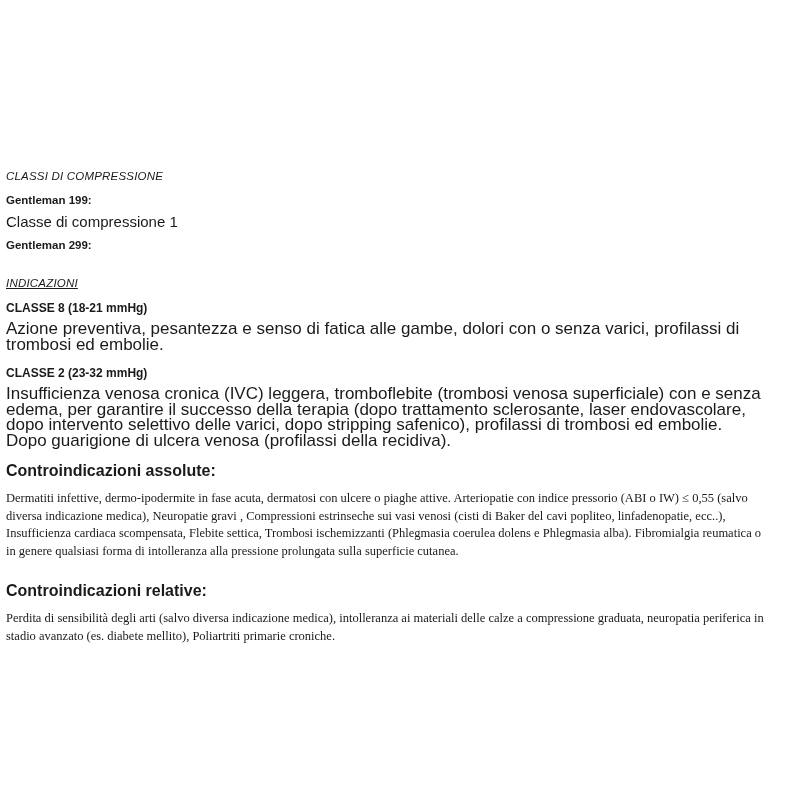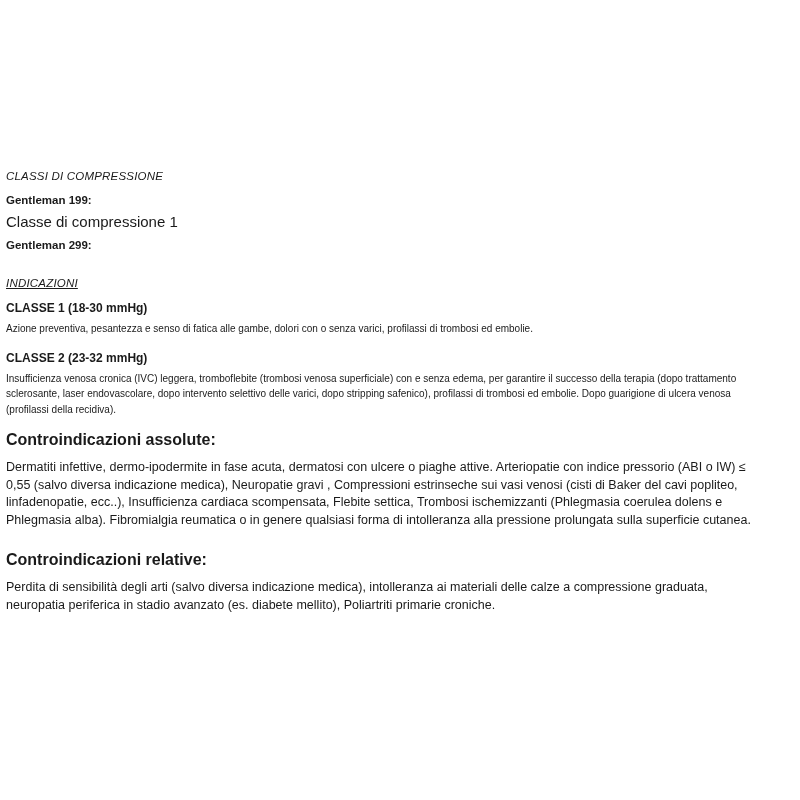--- a/index.html
+++ b/index.html
@@ -38,40 +38,41 @@
   .bold-line {
     font-weight: bold;
     font-size: 11.5px;
     margin: 0 0 7px 0;
   }
   .plain-line {
     font-size: 15px;
     margin: 0 0 9px 0;
   }
   .para {
-    font-size: 10px;
+    font-size: 17px;
     line-height: 15.5px;
     margin: 0 0 14px 0;
     max-width: 760px;
   }
   .head-bold {
     font-weight: bold;
     font-size: 12px;
     margin: 0 0 6px 0;
   }
   .contra-head {
     font-weight: bold;
     font-size: 16px;
     margin: 0 0 10px 0;
   }
   .contra-para {
     font-size: 12.5px;
     line-height: 17.5px;
     margin: 0 0 22px 0;
     max-width: 766px;
+    font-family: Liberation Serif, serif;
   }
   .contra-para.last {
     margin-bottom: 0;
   }
   .ind-block {
     margin-bottom: 14px;
   }
   .ind-block:last-child {
     margin-bottom: 0;
   }
@@ -85,21 +86,21 @@
     <div class="sec-title">CLASSI DI COMPRESSIONE</div>
     <div class="bold-line">Gentleman 199:</div>
     <div class="plain-line">Classe di compressione 1</div>
     <div class="bold-line">Gentleman 299:</div>
   </div>
 
   <div class="section">
     <div class="sec-title spaced">INDICAZIONI</div>
 
     <div class="ind-block">
-      <div class="head-bold">CLASSE 1 (18-30 mmHg)</div>
+      <div class="head-bold">CLASSE 8 (18-21 mmHg)</div>
       <div class="para">Azione preventiva, pesantezza e senso di fatica alle gambe, dolori con o senza varici, profilassi di trombosi ed embolie.</div>
     </div>
 
     <div class="ind-block">
       <div class="head-bold">CLASSE 2 (23-32 mmHg)</div>
       <div class="para">Insufficienza venosa cronica (IVC) leggera, tromboflebite (trombosi venosa superficiale) con e senza edema, per garantire il successo della terapia (dopo trattamento sclerosante, laser endovascolare, dopo intervento selettivo delle varici, dopo stripping safenico), profilassi di trombosi ed embolie. Dopo guarigione di ulcera venosa (profilassi della recidiva).</div>
     </div>
   </div>
 
   <div class="section">

